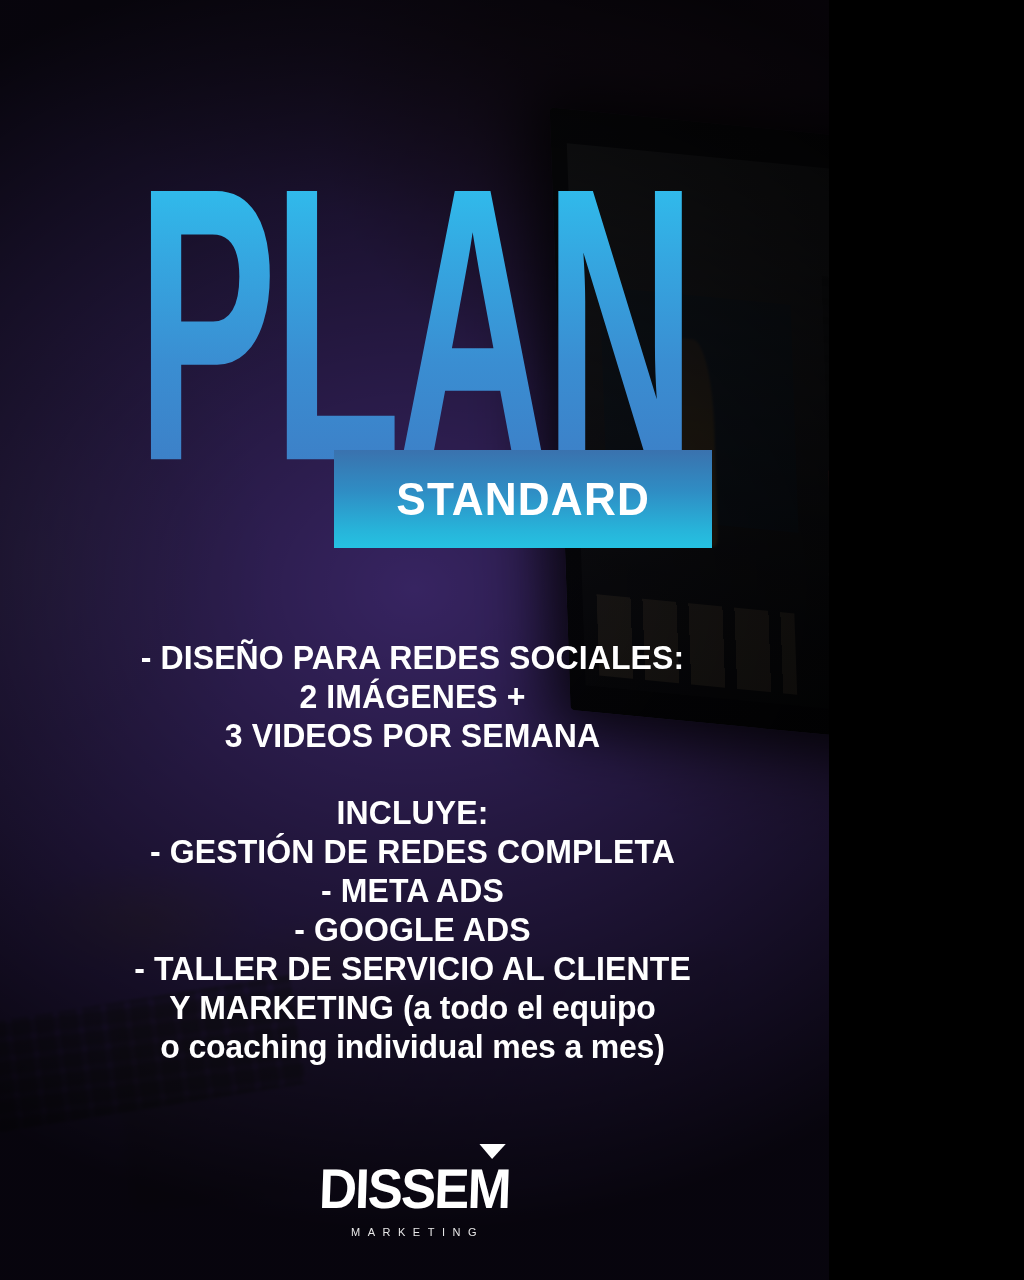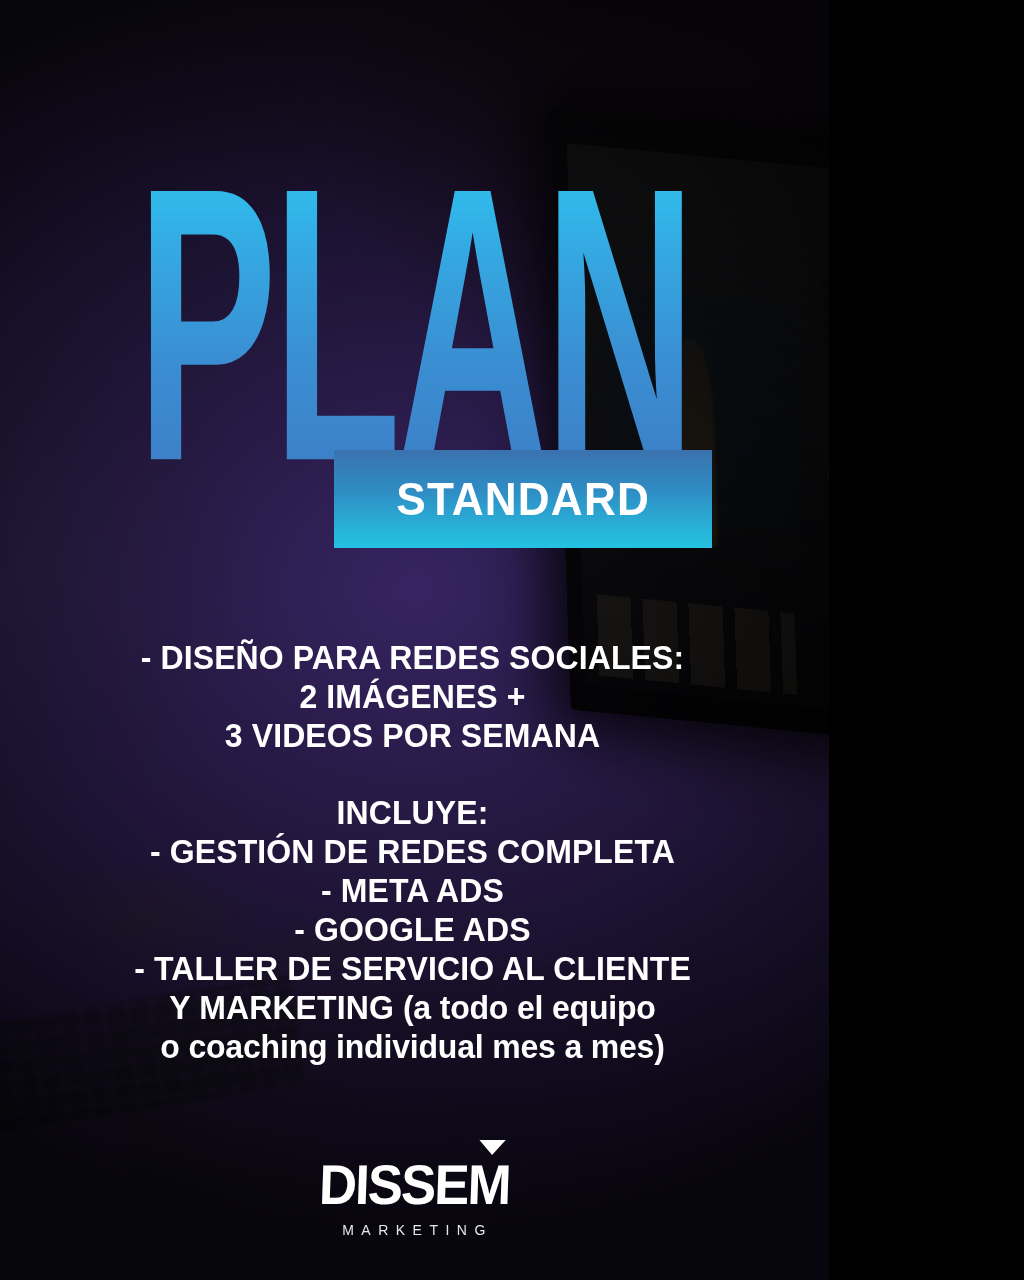--- a/index.html
+++ b/index.html
@@ -332,21 +332,21 @@
     width: 0;
     height: 0;
     border-left: 14px solid transparent;
     border-right: 14px solid transparent;
     border-top: 15px solid #ffffff;
   }
   .logo-sub {
     margin-top: 9px;
     font-family: "Liberation Sans", sans-serif;
     font-weight: 400;
-    font-size: 14px;
+    font-size: 11px;
     letter-spacing: 7.5px;
     color: #e8e8e8;
     padding-left: 6px;
   }
 </style>
 </head>
 <body>
 
 <div id="poster">
 

